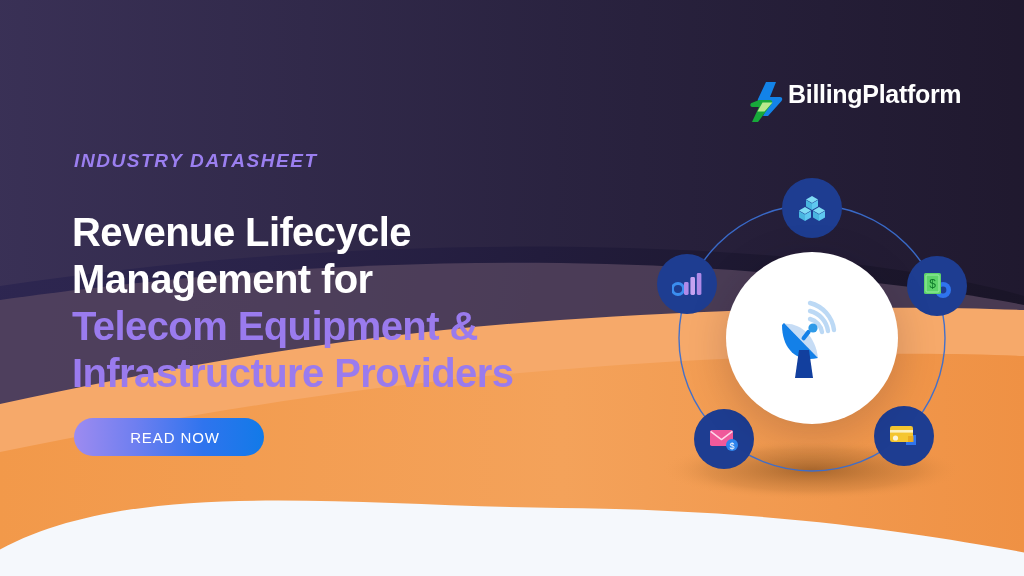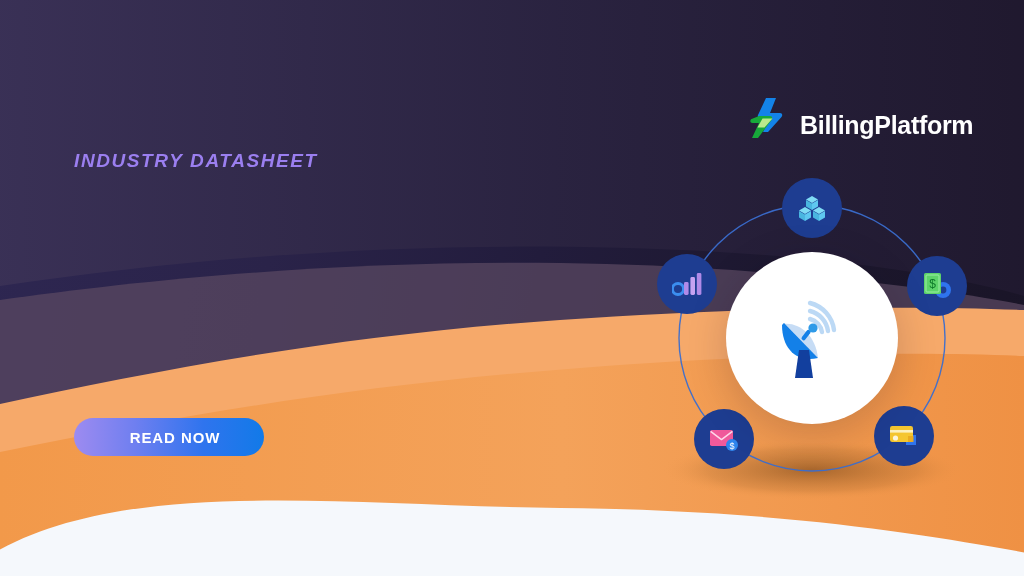--- a/index.html
+++ b/index.html
@@ -27,27 +27,27 @@
   .headline .line{display:block;}
 
   .cta{
     position:absolute;left:74px;top:418px;
     width:190px;height:38px;border-radius:19px;
     background:linear-gradient(90deg,#9d8bf0 0%,#6f7ff0 32%,#2f74ee 68%,#127ae8 100%);
     display:flex;align-items:center;justify-content:center;
     border:none;cursor:pointer;padding:0;
   }
   .cta span{
-    color:#fff;font-size:15px;font-weight:bold;letter-spacing:0.9px;
+    color:#fff;font-size:15px;font-weight:normal;letter-spacing:0.9px;
     font-family:"Liberation Sans", sans-serif;
     padding-left:12px;
   }
 
   
-  .logo{position:absolute;left:746px;top:96px;display:flex;align-items:flex-end;gap:12px;}
+  .logo{position:absolute;left:746px;top:80px;display:flex;align-items:flex-start;}
   .logo-word{color:#fff;font-size:25px;font-weight:bold;letter-spacing:-0.3px;}
 
   
   .orbit{position:absolute;left:630px;top:158px;width:372px;height:340px;}
   .node{position:absolute;width:60px;height:60px;border-radius:50%;
         background:#1e3d91;display:flex;align-items:center;justify-content:center;}
   .hub{
     position:absolute;left:726px;top:252px;width:172px;height:172px;border-radius:50%;
     background:#ffffff;display:flex;align-items:center;justify-content:center;
     box-shadow:0 10px 40px rgba(20,10,40,.18);
@@ -96,20 +96,26 @@
       <svg width="42" height="44" viewBox="0 0 42 44">
         <path d="M20,2 L30,2 L24,17 L34,17 C36,17 37,19 35.5,21 L22,36 L17,36 L24,22 L14,22 C12,22 11,20 12.5,18 Z" fill="#1383e8"></path>
         <path d="M13,20 L24,20 C26,20 27,22 25.6,24 L12,42 L6,42 L13,27 L6.5,27 C4.5,27 3.6,25 5,23.2 Z" fill="#17a93a"></path>
         <path d="M16.5,22.5 L26.5,22.5 L18.5,31.5 L11.5,31.5 Z" fill="#b9e98c"></path>
       </svg>
       <span class="logo-word">BillingPlatform</span>
     </div>
 
     <div class="eyebrow">INDUSTRY DATASHEET</div>
 
+    <h1 class="headline">
+      <span class="line">Revenue Lifecycle</span>
+      <span class="line">Management for</span>
+      <span class="accent">Telecom Equipment &amp;</span>
+      <span class="accent">Infrastructure Providers</span>
+    </h1>
 
     <button class="cta">
       <span>READ NOW</span>
     </button>
 
     <div class="orbit">
       <svg width="372" height="340" viewBox="0 0 372 340">
         <circle cx="182" cy="180" r="133" fill="none" stroke="#3a6ed0" stroke-width="1.4" opacity=".95"></circle>
       </svg>
 

